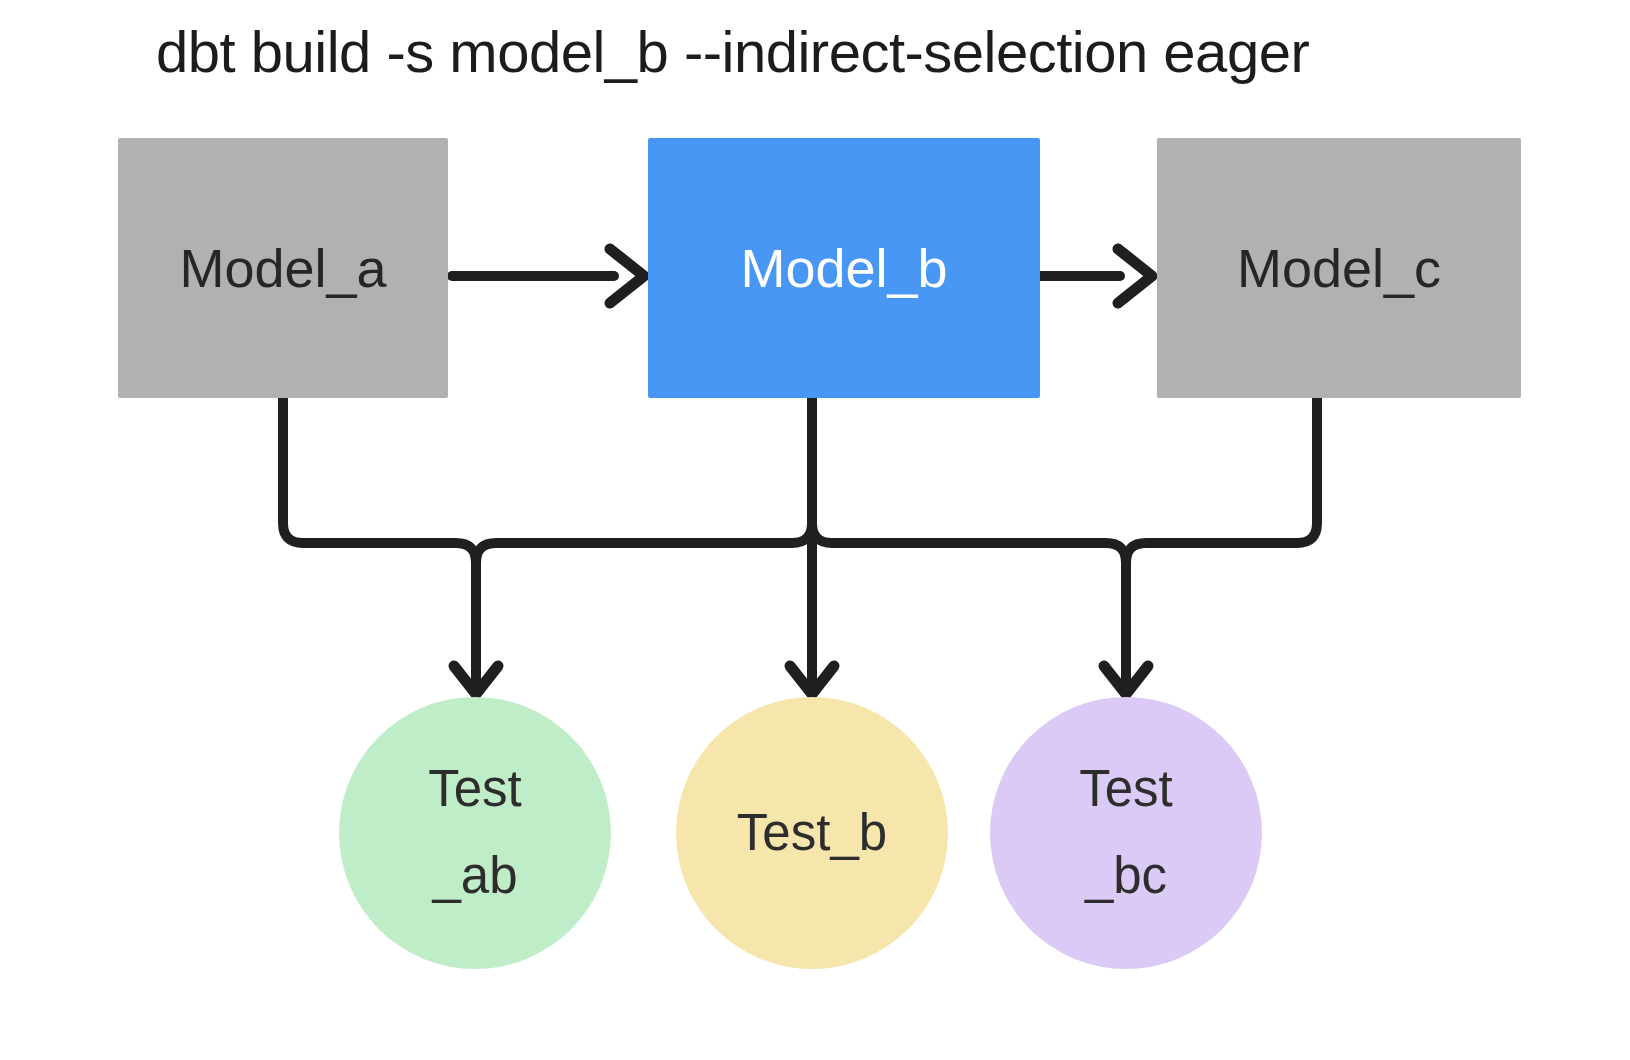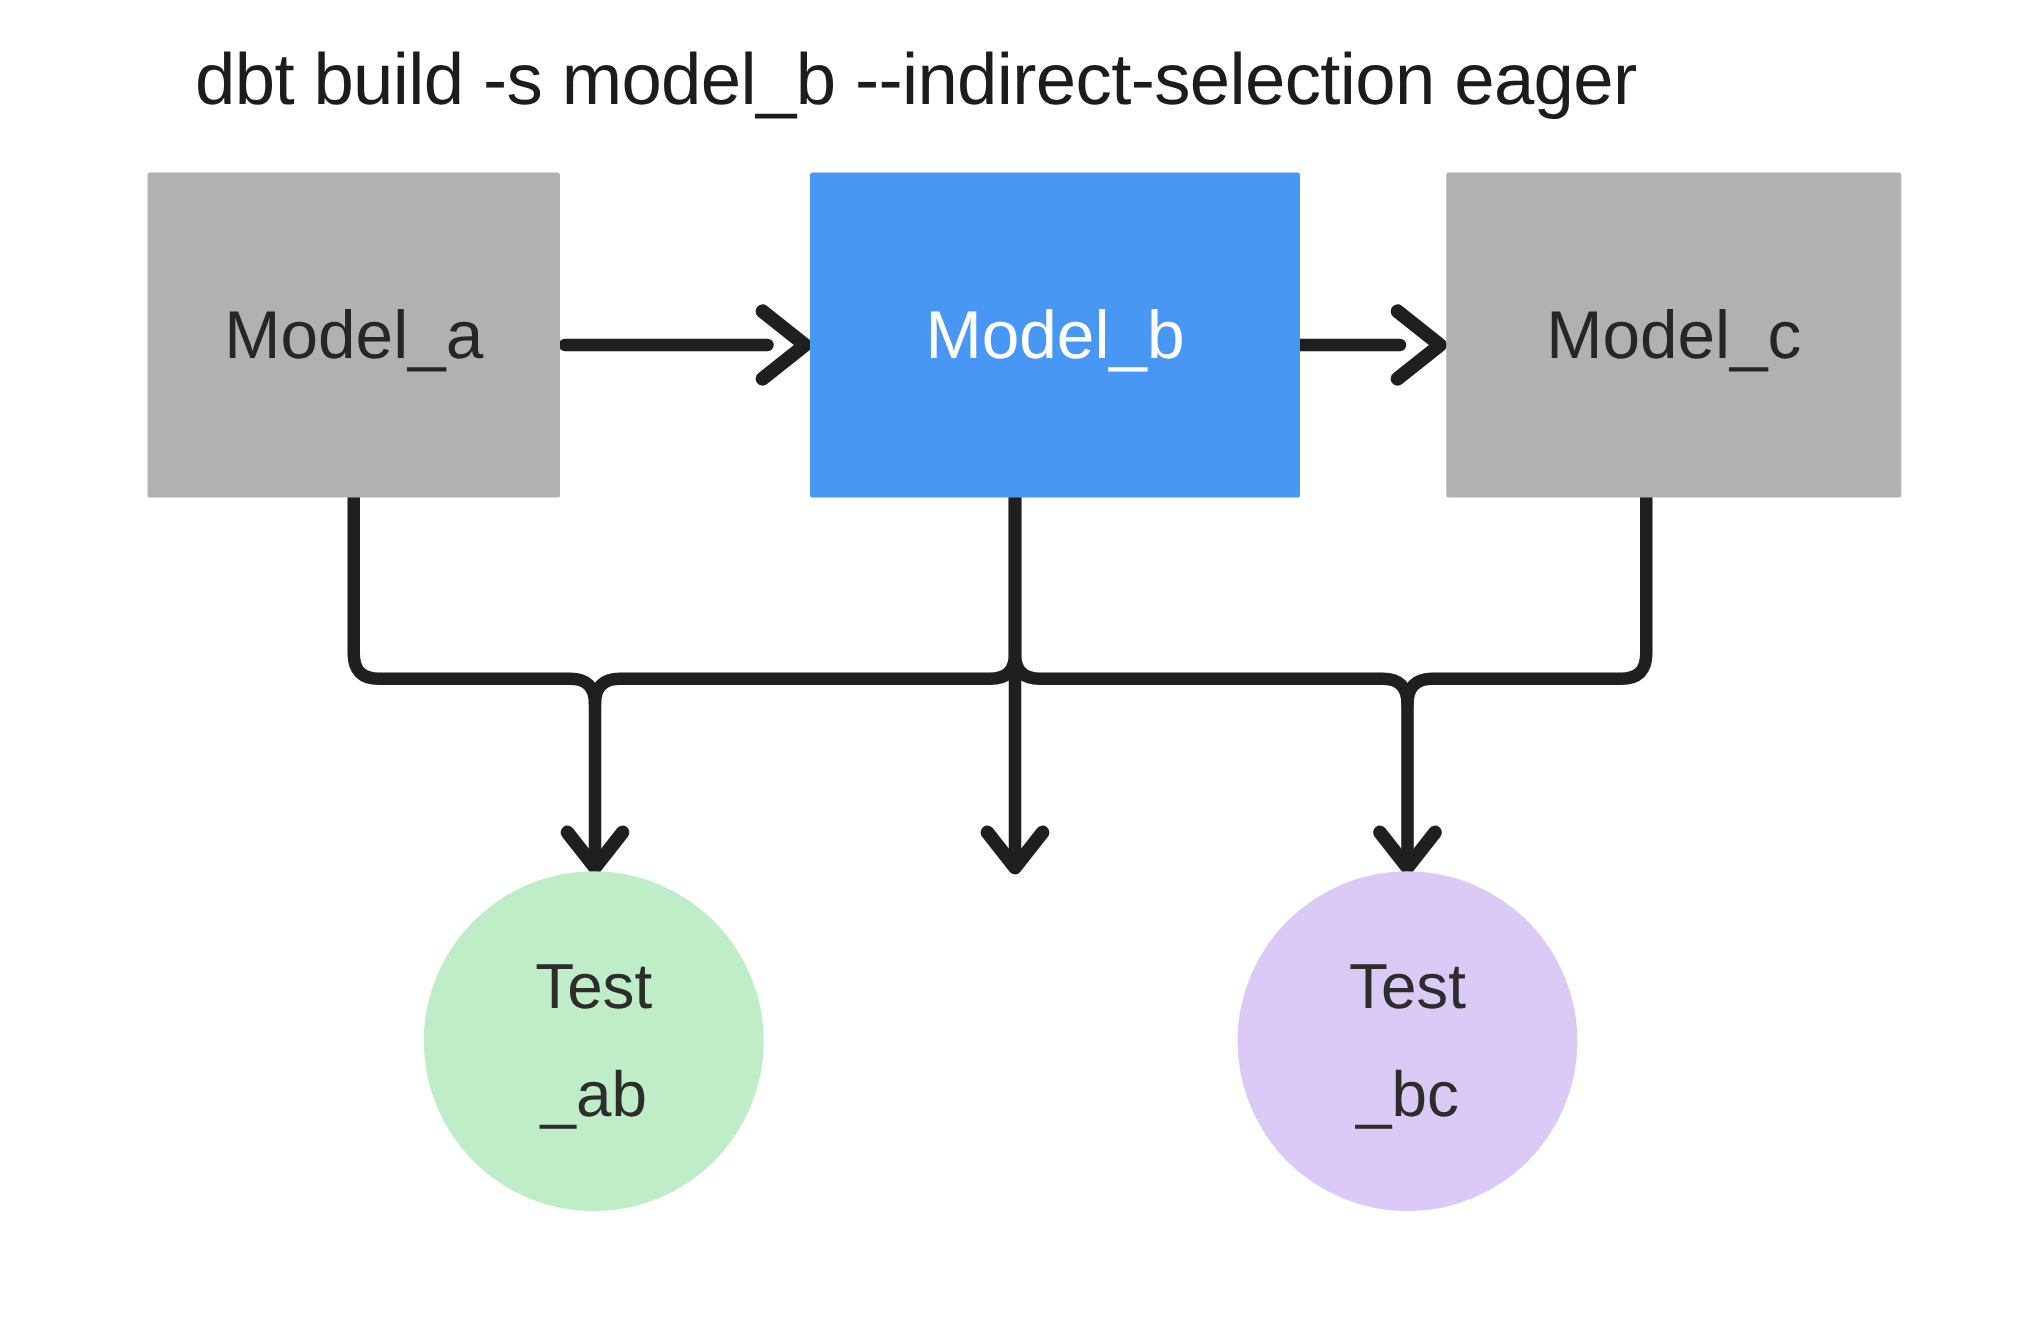--- a/index.html
+++ b/index.html
@@ -1,21 +1,21 @@
 <!DOCTYPE html>
 <html><head>
 <meta charset="utf-8">
 <style>
   html,body{margin:0;padding:0;background:#ffffff;}
   .canvas{
     position:relative;width:1630px;height:1060px;background:#ffffff;
     font-family:"Liberation Sans","DejaVu Sans",sans-serif;overflow:hidden;
   }
   .title{
-    position:absolute;left:156px;top:30px;font-size:58px;font-weight:500;
+    position:absolute;left:156px;top:18px;font-size:58px;font-weight:500;
     color:#1c1c1c;letter-spacing:-0.5px;white-space:nowrap;
   }
   .edges{position:absolute;left:0;top:0;z-index:1;}
   .edge{stroke:#1f1f1f;stroke-width:10;fill:none;stroke-linecap:round;stroke-linejoin:round;}
   .arrowhead{stroke:#1f1f1f;stroke-width:11;fill:none;stroke-linecap:round;stroke-linejoin:round;}
   .node{
     position:absolute;z-index:2;display:flex;align-items:center;justify-content:center;
     text-align:center;
   }
   .model{top:138px;height:260px;border-radius:2px;font-size:54px;color:#262626;}
@@ -63,19 +63,22 @@
 
   <div class="node model" style="left: 1157px; width: 364px; background: rgb(177, 177, 177);">
     <span class="node-label">Model_c</span>
   </div>
 
   <div class="node test" style="left: 339px; background: rgb(191, 237, 200);">
     <span class="node-label">Test</span>
     <span class="node-label">_ab</span>
   </div>
 
+  <div class="node test" style="left: 676px; background: rgb(246, 230, 171);">
+    <span class="node-label">Test_b</span>
+  </div>
 
   <div class="node test" style="left: 990px; background: rgb(220, 202, 246);">
     <span class="node-label">Test</span>
     <span class="node-label">_bc</span>
   </div>
 
 </div>
 
 </body></html>

